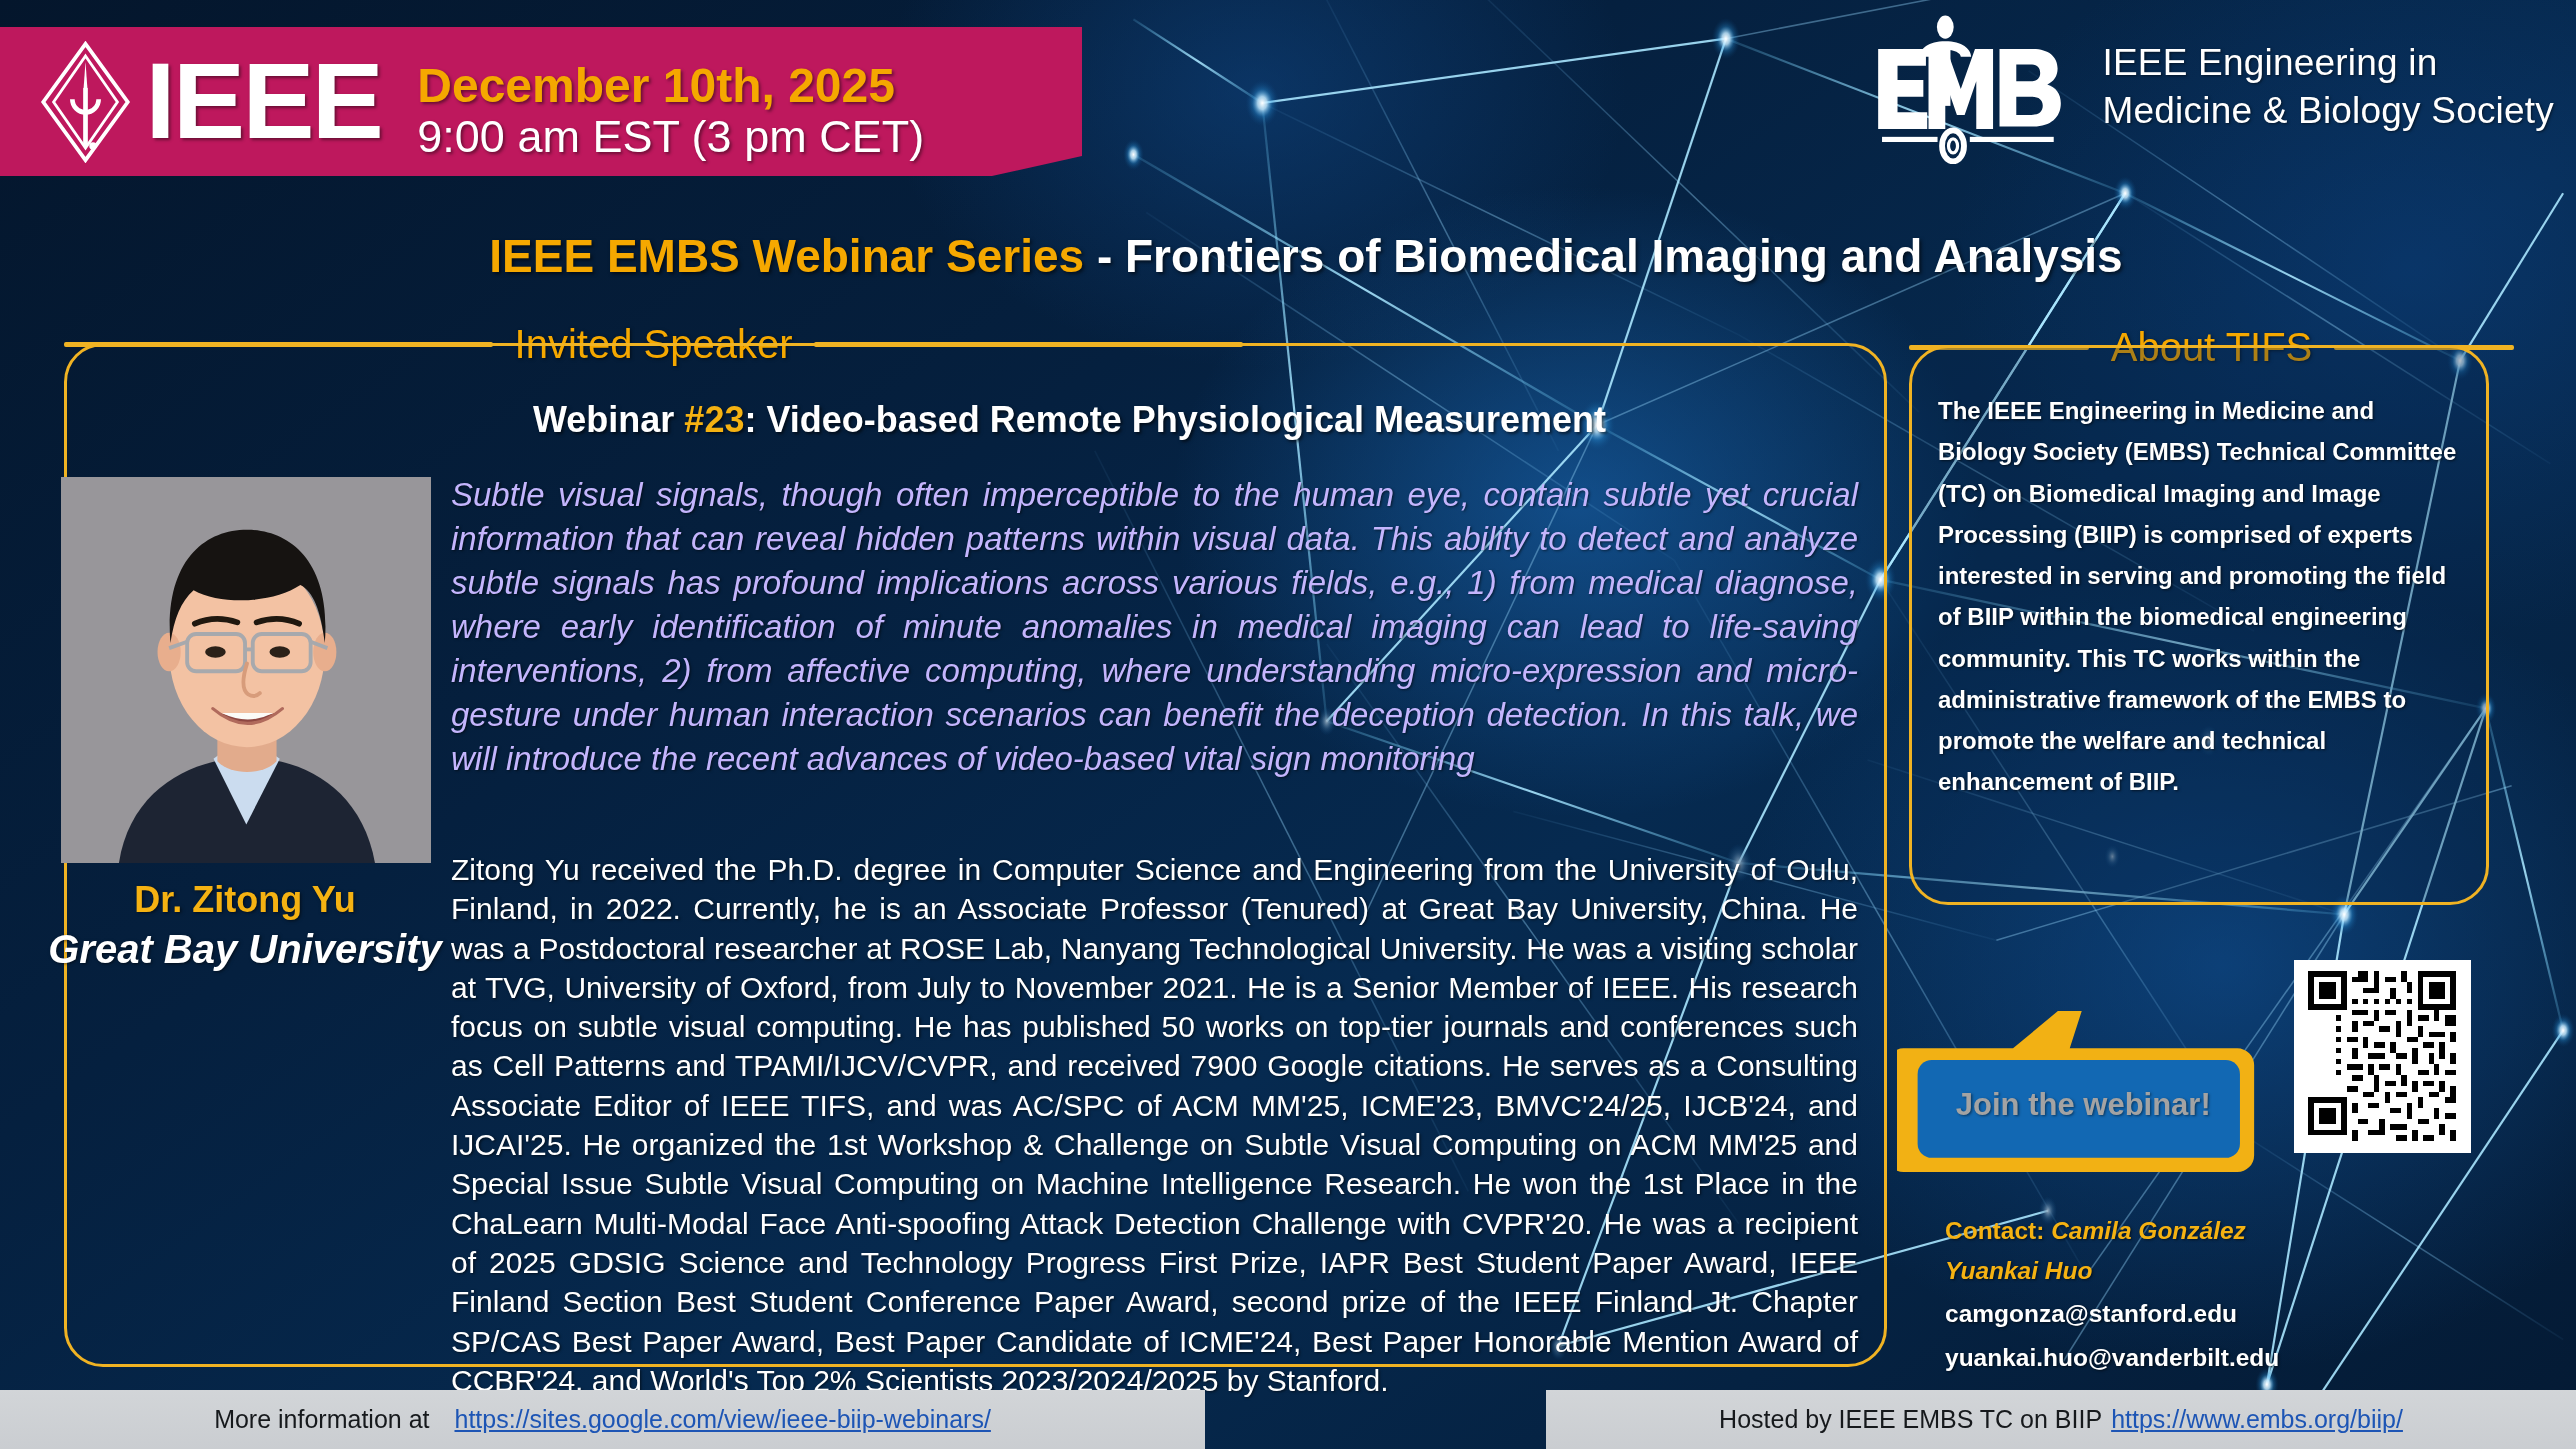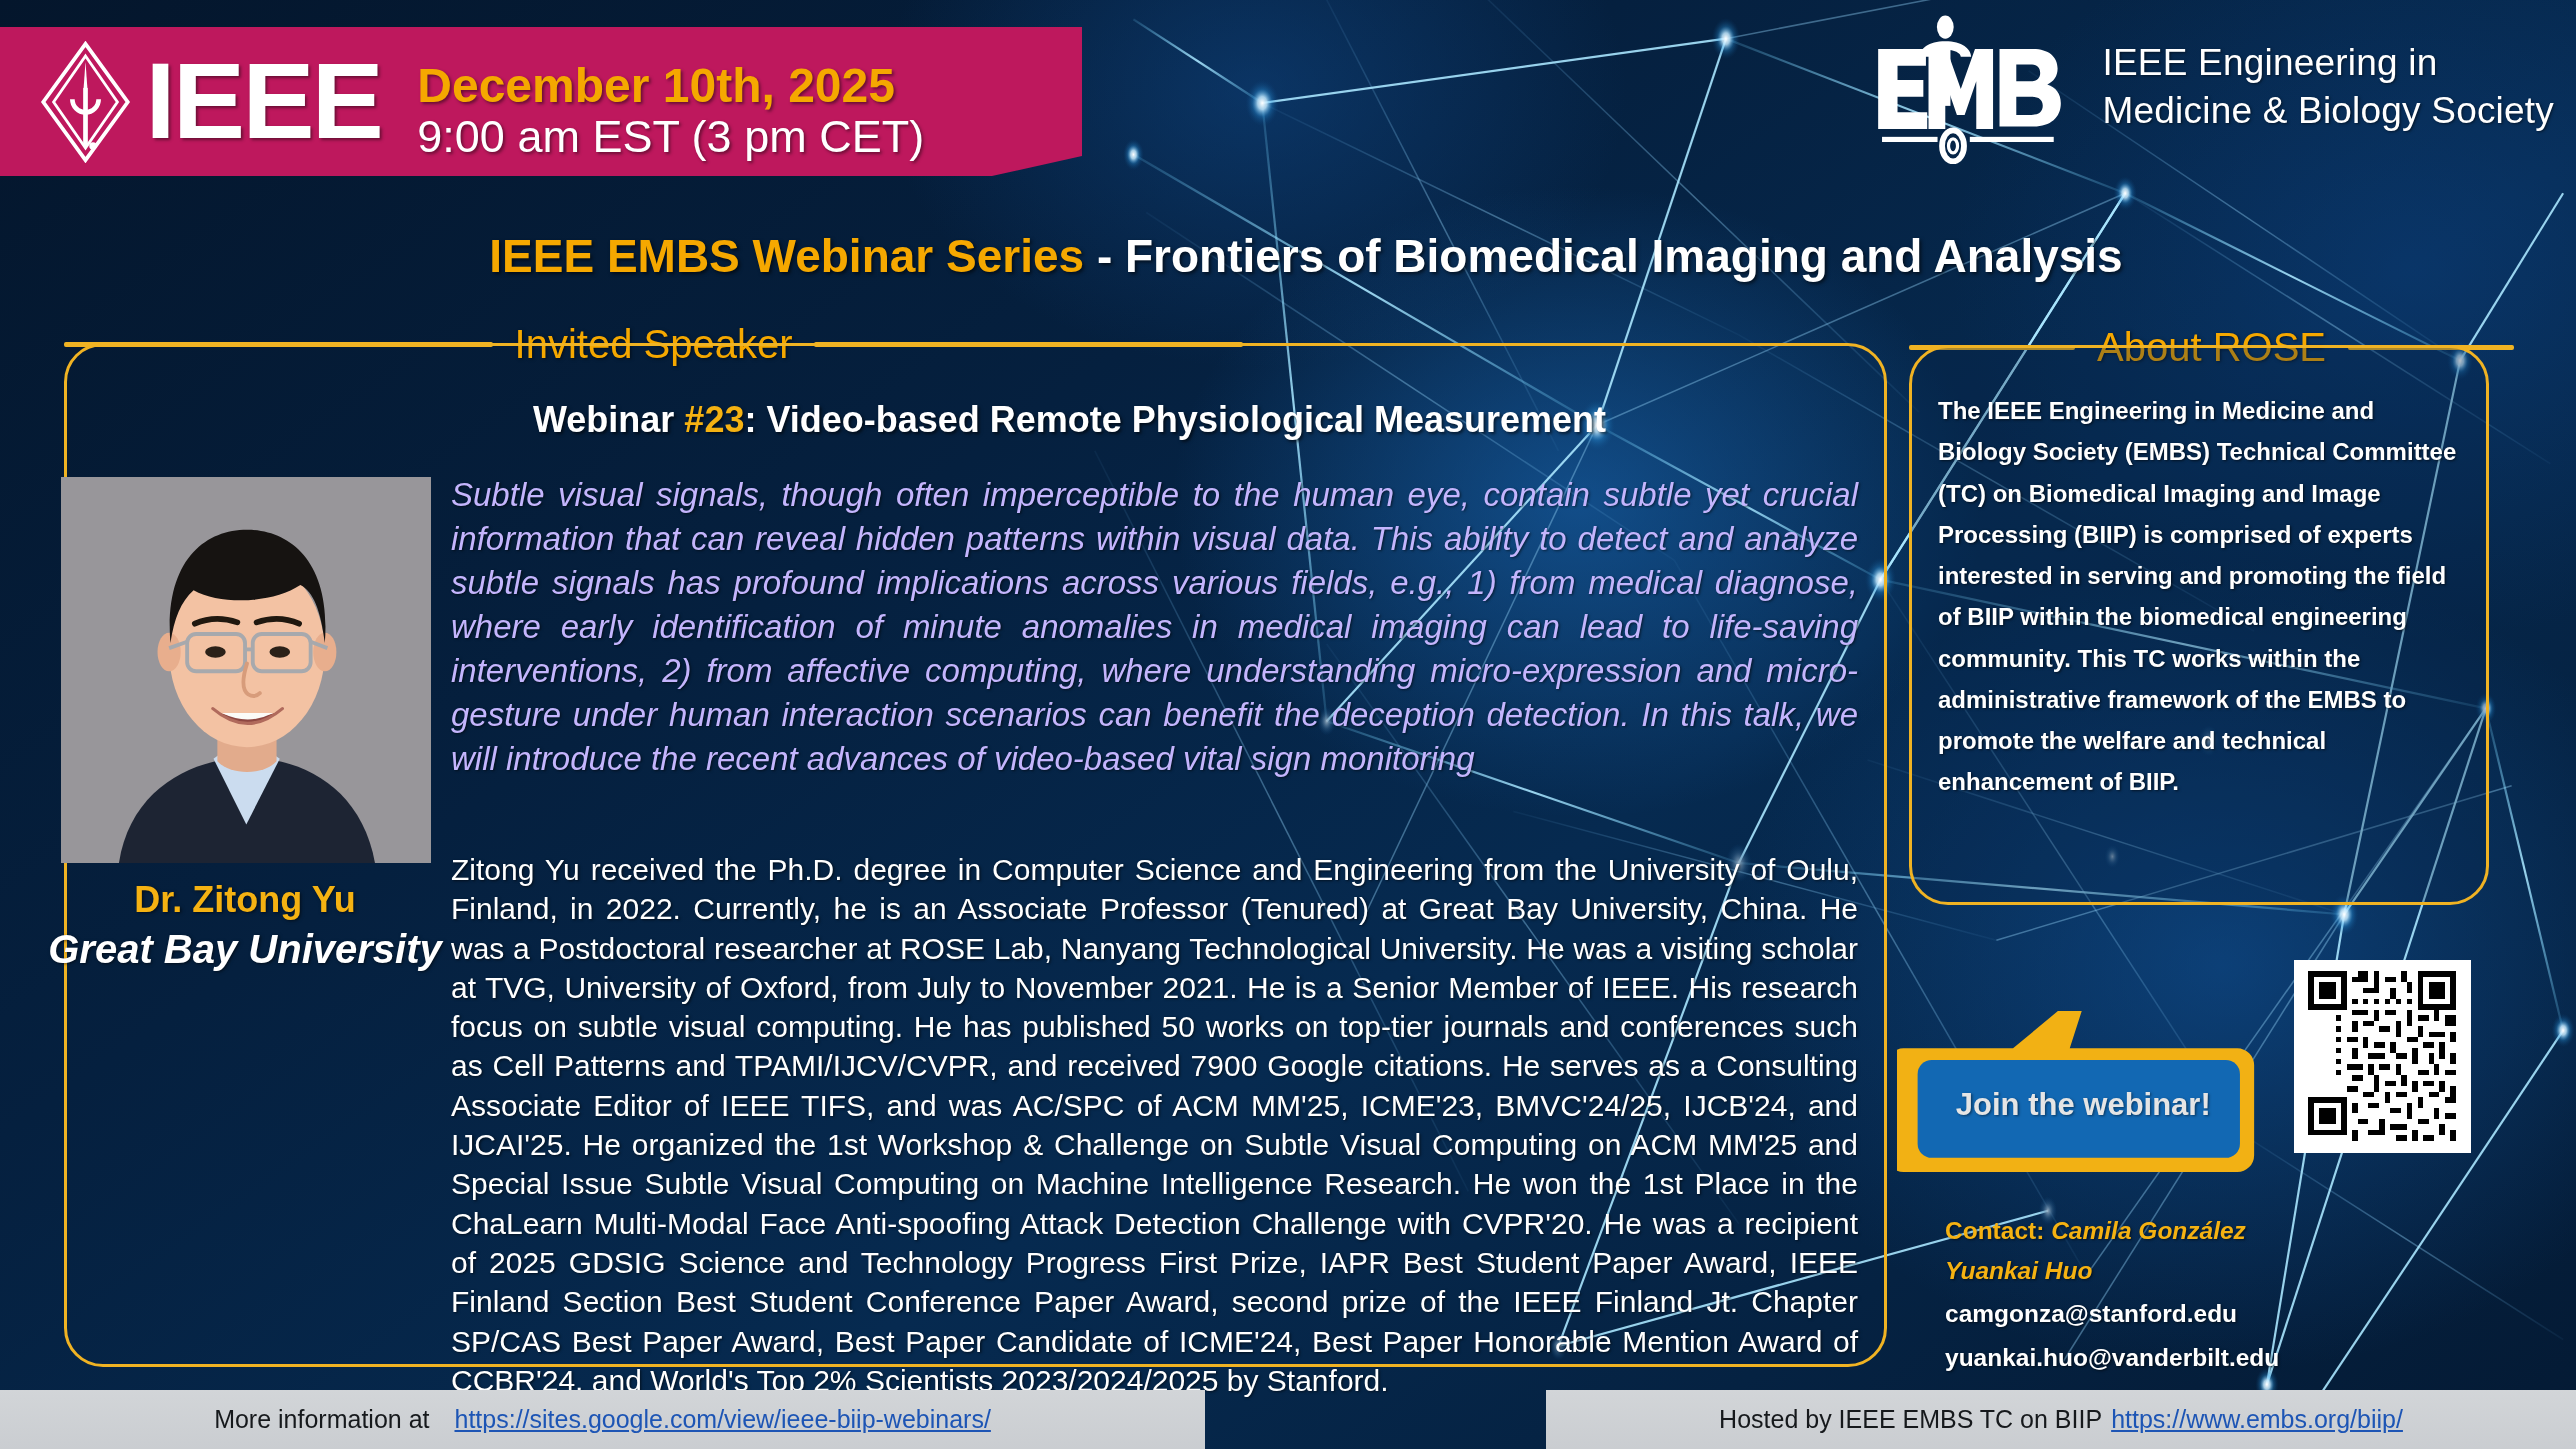--- a/index.html
+++ b/index.html
@@ -136,21 +136,21 @@
     position:absolute;left:1938px;top:390px;width:522px;
     color:#ffffff;font-size:24px;font-weight:bold;line-height:1.72;
     text-shadow:1.3px 1.3px 2.6px rgba(0,0,0,.6);
   }
 
   
   #join-wrap{position:absolute;left:1897px;top:1011px;width:361px;height:161px;}
   .callout-svg{position:absolute;inset:0;width:100%;height:100%;}
   #join-label{
     position:absolute;inset:0;display:flex;align-items:center;justify-content:center;
-    color:#e5e5e5;font-size:31px;font-weight:bold;
+    color:#a3a3a3;font-size:31px;font-weight:bold;
     text-shadow:1.3px 1.3px 2.6px rgba(0,0,0,.45);
     padding-top:27px;padding-left:11.6px;
   }
 
   
   #qr{
     position:absolute;left:2294px;top:960px;width:177px;height:193px;
     background:#ffffff;padding:6.4px;box-sizing:border-box;
   }
   #qr svg{display:block;width:100%;height:100%;}
@@ -324,21 +324,21 @@
   </div>
 
   <div class="sect-head" id="speaker-head">
     <div class="rule"></div>
     <div class="lbl">Invited Speaker</div>
     <div class="rule"></div>
   </div>
 
   <div class="sect-head" id="biip-head">
     <div class="rule"></div>
-    <div class="lbl">About ROSE</div>
+    <div class="lbl">About TIFS</div>
     <div class="rule"></div>
   </div>
 
   <div class="card" id="speaker-card"></div>
   <div class="card" id="biip-card"></div>
 
   <div id="photo">
     <svg class="ph-svg" viewBox="0 0 575 600">
       <rect width="575" height="600" fill="#98969a"></rect>
 

